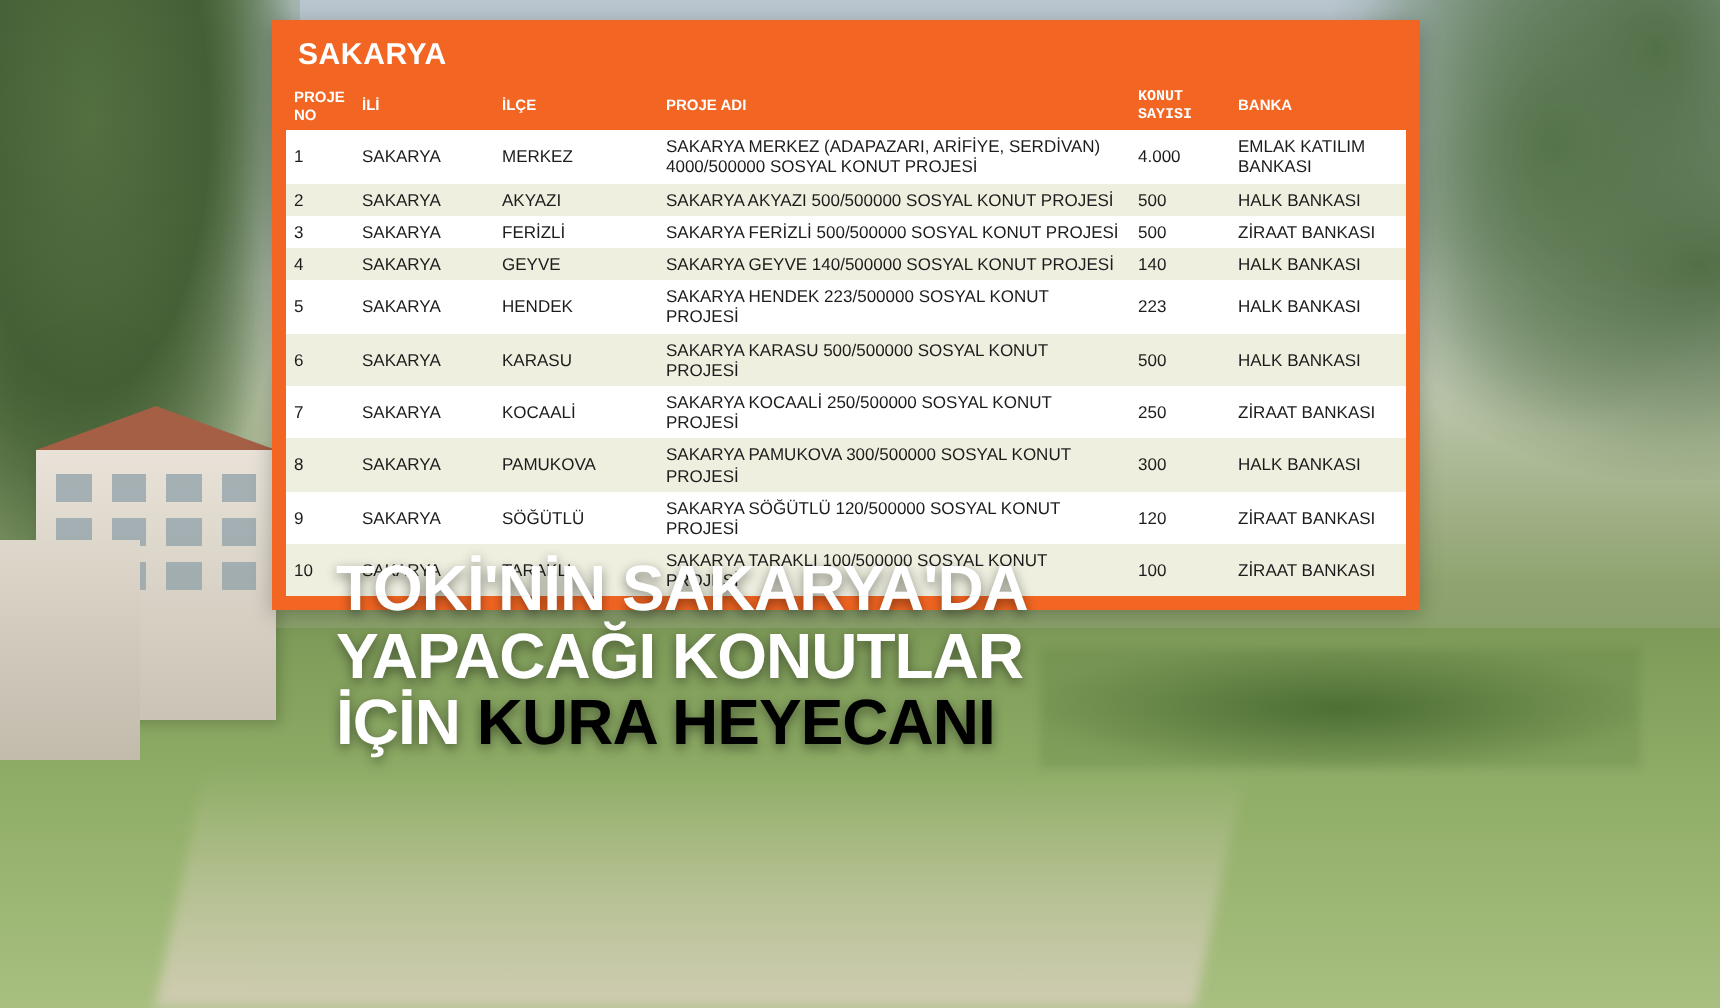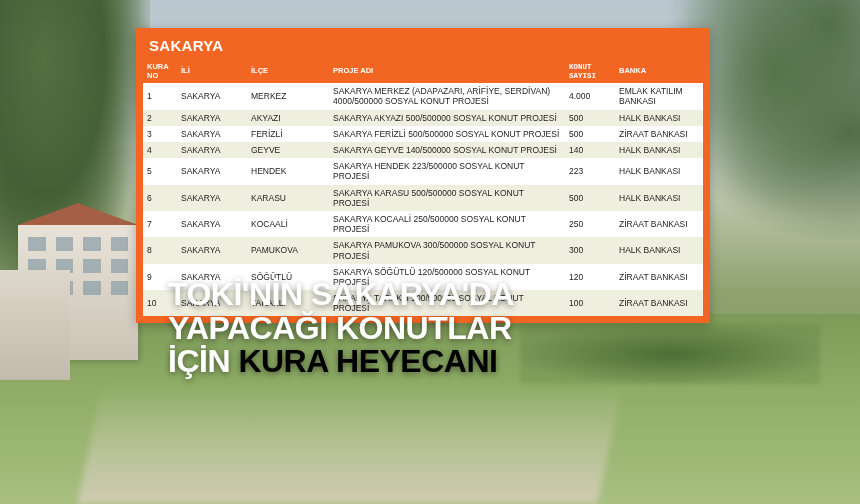--- a/index.html
+++ b/index.html
@@ -100,21 +100,21 @@
     width: 520px; height: 120px;
     background: linear-gradient(to top, rgba(214,206,186,.85), rgba(214,206,186,0));
     transform: skewX(-12deg);
     filter: blur(3px);
   }
 
   
   .table-card {
     position: absolute;
     left: 136px;
-    top: 28px;
+    top: 10px;
     width: 574px;
     background: #f26522;
     padding: 6px 7px 7px 7px;
     box-sizing: border-box;
     box-shadow: 0 2px 10px rgba(0,0,0,.25);
   }
   .table-title {
     color: #ffffff;
     font-weight: bold;
     font-size: 15px;
@@ -212,21 +212,21 @@
     </div>
   </div>
   <div class="bg-bld-b"></div>
 </div>
 
 <div class="table-card">
   <div class="table-title">SAKARYA</div>
   <table>
     <thead>
       <tr>
-        <th class="c-sira">KURA NO</th>
+        <th class="c-sira">PROJE NO</th>
         <th class="c-il">İLİ</th>
         <th class="c-ilce">İLÇE</th>
         <th class="c-proje">PROJE ADI</th>
         <th class="c-konut">KONUT SAYISI</th>
         <th class="c-banka">BANKA</th>
       </tr>
     </thead>
     <tbody>
       <tr class="odd">
         <td>1</td>

